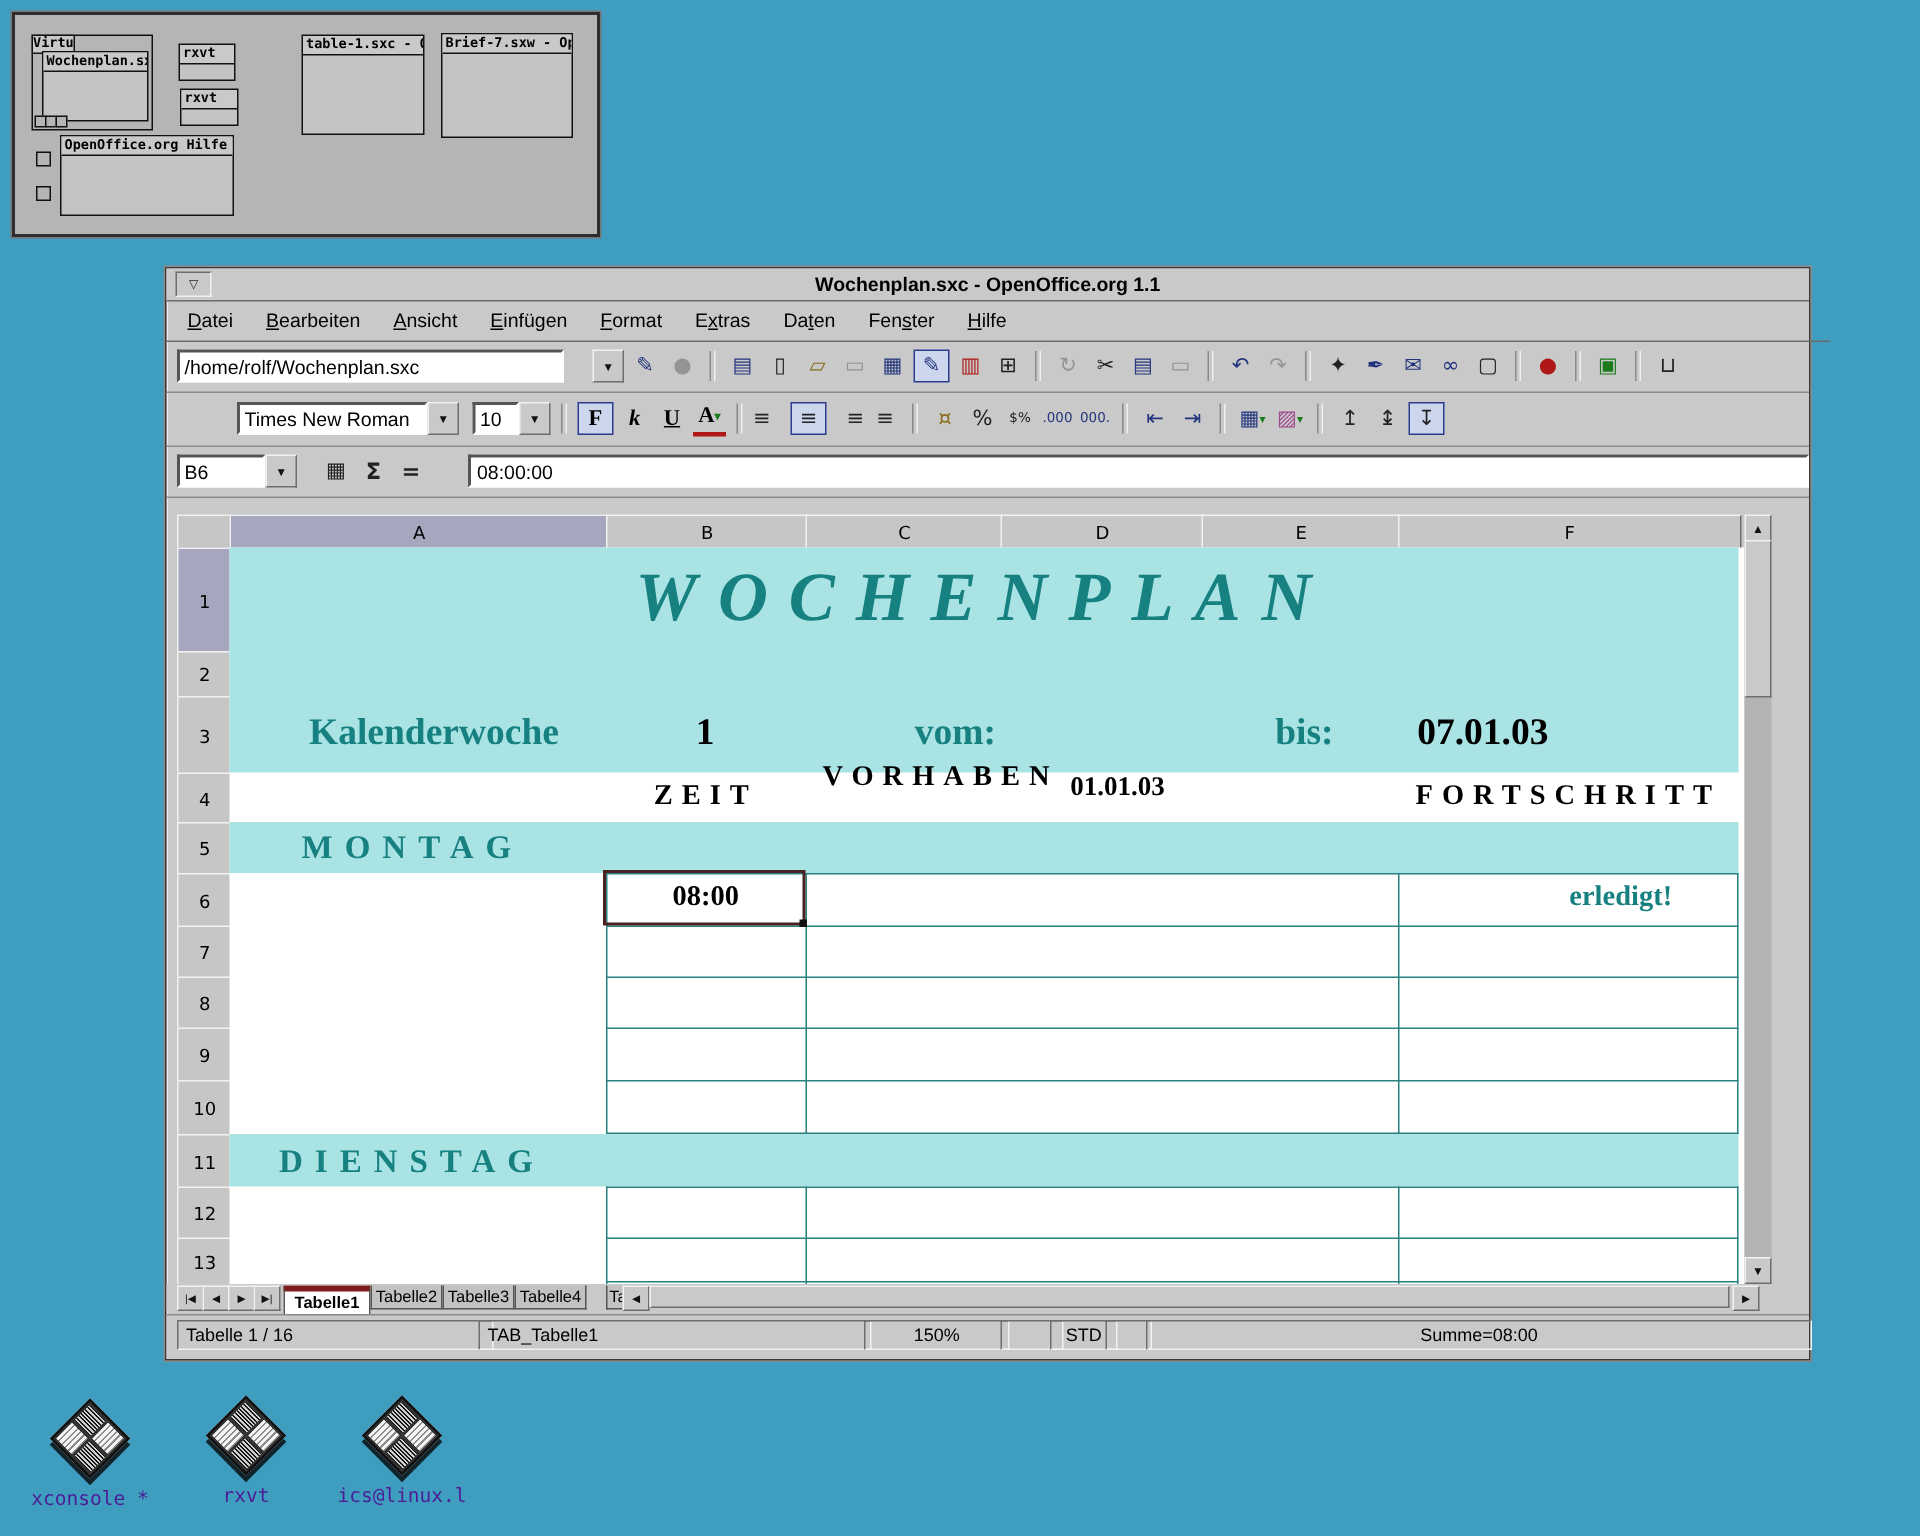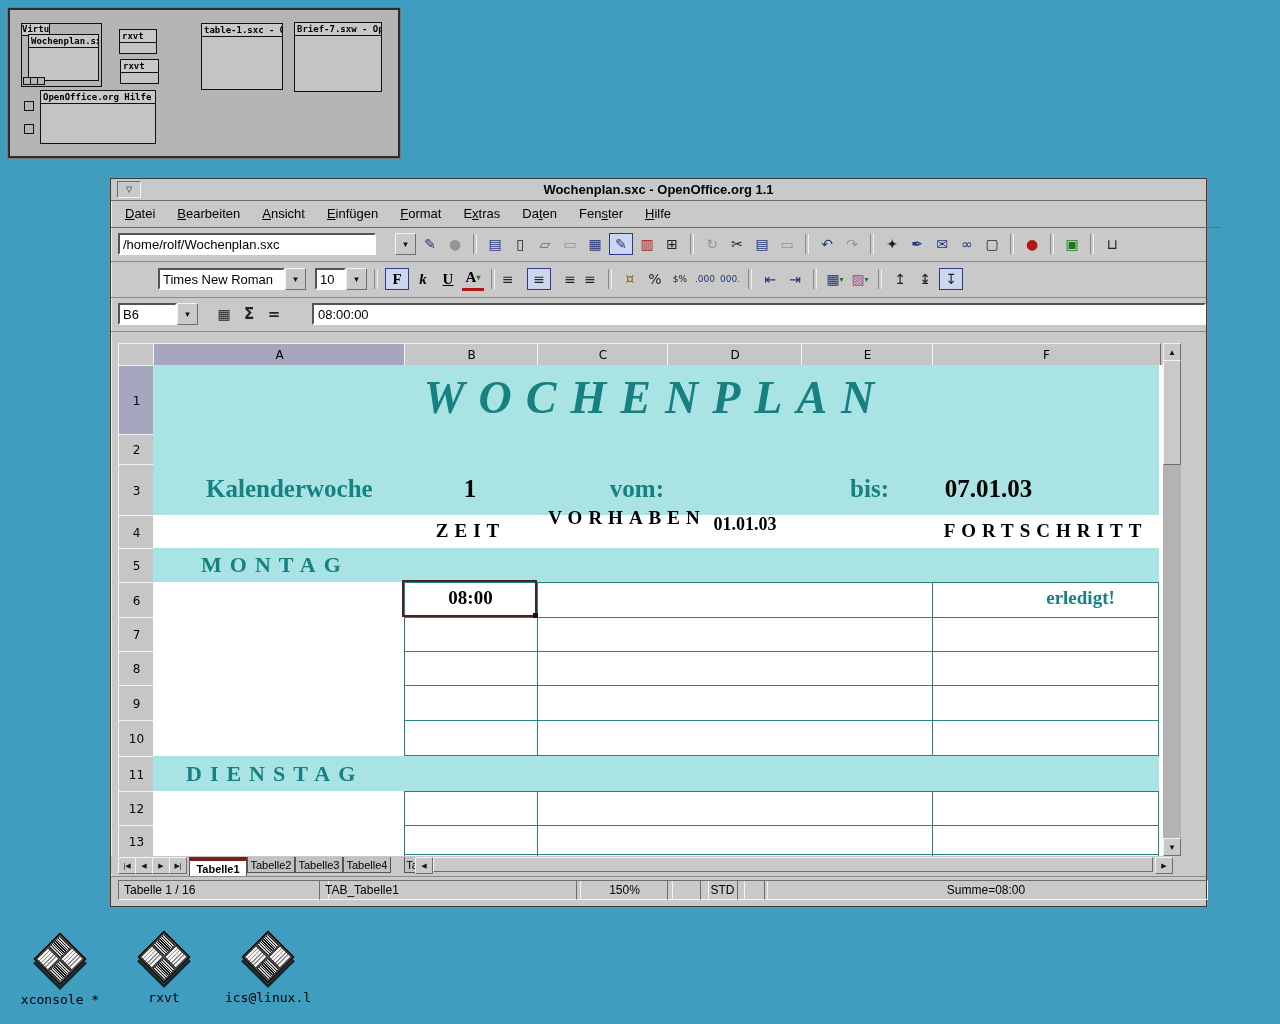--- a/index.html
+++ b/index.html
@@ -50,21 +50,21 @@
   .tab.active{background:#fff;font-weight:bold;border-top:4px solid #7f1d1d;}
   .statusfield{border:1px solid;border-color:#6e6e6e #f2f2f2 #f2f2f2 #6e6e6e;font:12px "Liberation Sans",sans-serif;color:#000;display:flex;align-items:center;padding:0 5px;overflow:hidden;white-space:nowrap;}
   .statusfield.center{justify-content:center;}
 
   
   .dicon{width:88px;text-align:center;}
   .diamond{width:34px;height:34px;margin:8px auto 14px auto;transform:rotate(45deg);border:2px solid #111;box-shadow:3px 3px 0 #10242b;display:grid;grid-template-columns:1fr 1fr;grid-template-rows:1fr 1fr;background:#ddd;}
   .q{border:1px solid #222;}
   .qd{background:repeating-linear-gradient(0deg,#161616 0 1px,#cfcfcf 1px 2px);}
   .ql{background:repeating-linear-gradient(90deg,#f4f4f4 0 2px,#8c8c8c 2px 3px);}
-  .dlabel{font:13px "DejaVu Sans Mono",monospace;color:#000000;white-space:nowrap;}
+  .dlabel{font:13px "DejaVu Sans Mono",monospace;color:#4c1d95;white-space:nowrap;}
 </style>
 </head>
 <body>
 
 <div class="pager abs" style="left:8px;top:8px;width:388px;height:146px;">
   <div class="abs" style="left:11px;top:13px;width:79px;height:62px;border:1px solid #111;background:#b5b5b5;">
     <div class="abs" style="left:-1px;top:-1px;width:27px;height:11px;border:1px solid #111;background:#c9c9c9;font:bold 9px 'DejaVu Sans Mono',monospace;overflow:hidden;">Virtu</div>
     <div class="mini abs" style="left:6px;top:10px;width:69px;height:45px;">
       <span class="minilabel">Wochenplan.sx</span>
     </div>

